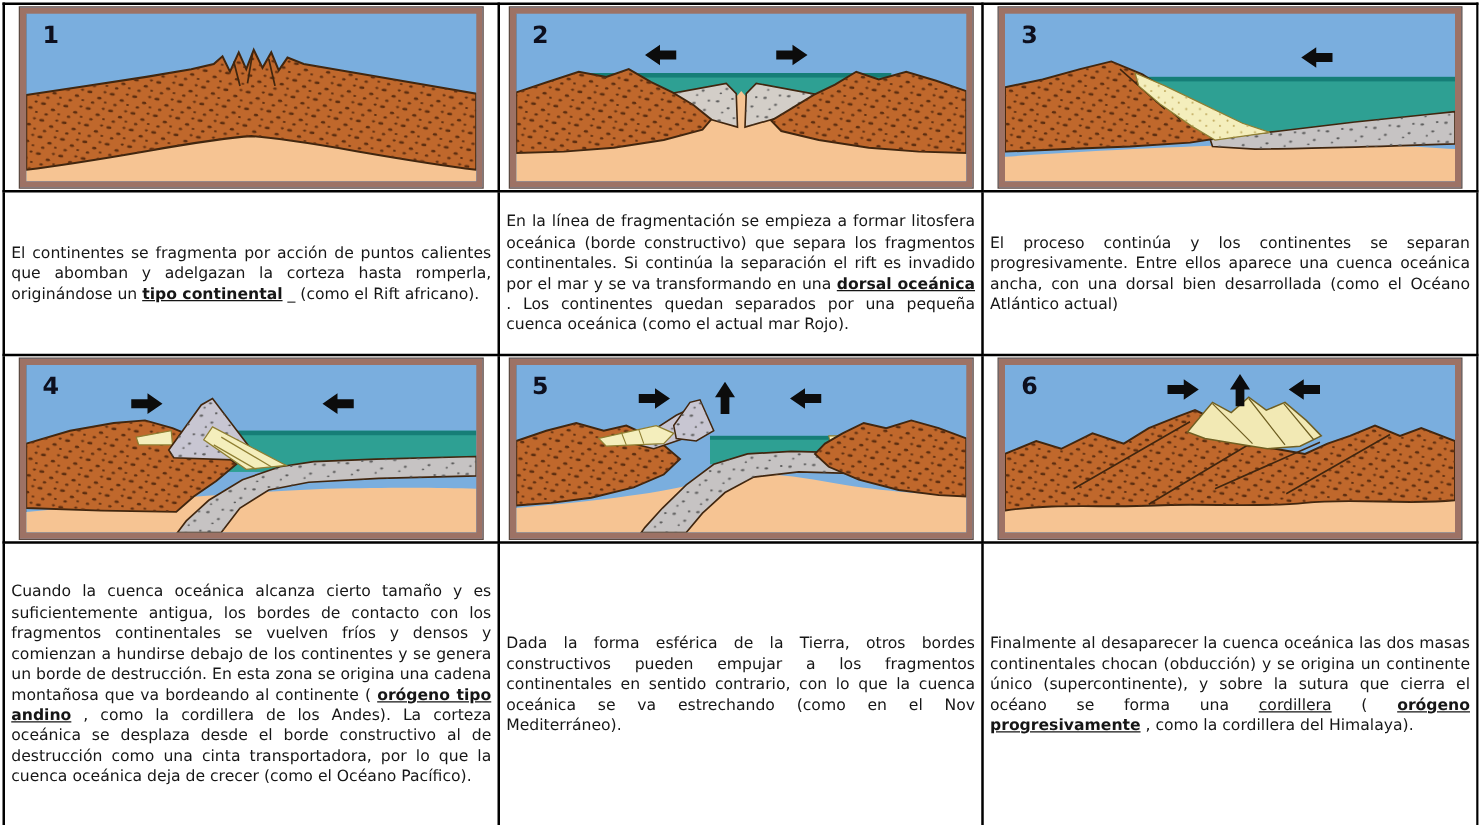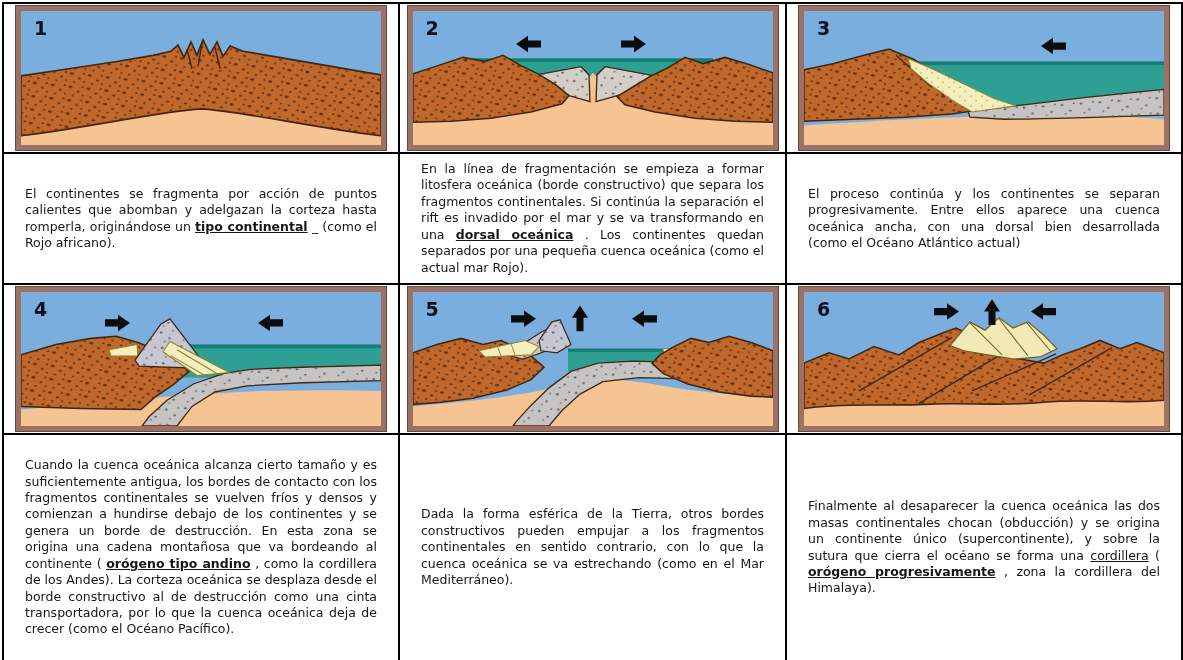--- a/index.html
+++ b/index.html
@@ -8,21 +8,21 @@
     font-family:"DejaVu Sans","Liberation Sans",sans-serif;
     position:relative;box-sizing:border-box;padding:2px;
   }
   table.cycle{border-collapse:collapse;table-layout:fixed;width:1179px;}
   td{border:2px solid #000;vertical-align:middle;overflow:hidden;box-sizing:border-box;}
   tr.r1 td{height:144px;}
   tr.r2 td{height:131px;}
   tr.r3 td{height:142px;}
   tr.r4 td{height:227px;}
   .fig-cell{padding:2px;text-align:center;}
-  .txt-cell{padding:2px 21px;}
+  .txt-cell{padding:2px 5px;}
   .panel{
     position:relative;width:360px;height:134px;margin:0 auto;
     border:5px solid #9d7265;box-sizing:content-box;background:#7aaede;
     box-shadow:0 0 0 1px #5d4a42, inset 0 0 0 1px #4a382f;
   }
   .panel svg{display:block;width:100%;height:100%;}
   .panel-num{
     position:absolute;left:13px;top:8px;z-index:2;
     font-size:19px;font-weight:bold;color:#0d0f1e;line-height:1;
   }
@@ -120,21 +120,21 @@
         <path d="M104,46 L128,56 L158,70 L190,85 L212,92 L168,98 L149,87 L124,70 L107,56 Z" fill="#f4eebc" stroke="#8f7f33" stroke-width="1"></path>
         <path d="M104,46 L128,56 L158,70 L190,85 L212,92 L168,98 L149,87 L124,70 L107,56 Z" fill="url(#pye)"></path>
         <path transform="translate(262,34) rotate(180)" d="M0,-3.5 L13,-3.5 L13,-8 L25,0 L13,8 L13,3.5 L0,3.5 Z" fill="#0c0c0c"></path>
       </svg>
     </div>
   </td>
 </tr>
 
 <tr class="r2">
   <td class="txt-cell">
-    <p class="desc"><span>El continentes se fragmenta por acción de puntos calientes que abomban y adelgazan la corteza hasta romperla, originándose un </span><span class="b u">tipo continental</span><span> _ (como el Rojo africano).</span></p>
+    <p class="desc"><span>El continentes se fragmenta por acción de puntos calientes que abomban y adelgazan la corteza hasta romperla, originándose un </span><span class="b u">tipo continental</span><span> _ (como el Rift africano).</span></p>
   </td>
   <td class="txt-cell">
     <p class="desc"><span>En la línea de fragmentación se empieza a formar litosfera oceánica (borde constructivo) que separa los fragmentos continentales. Si continúa la separación el rift es invadido por el mar y se va transformando en una </span><span class="b u">dorsal oceánica</span><span> . Los continentes quedan separados por una pequeña cuenca oceánica (como el actual mar Rojo).</span></p>
   </td>
   <td class="txt-cell">
     <p class="desc"><span>El proceso continúa y los continentes se separan progresivamente. Entre ellos aparece una cuenca oceánica ancha, con una dorsal bien desarrollada (como el Océano Atlántico actual)</span></p>
   </td>
 </tr>
 
 <tr class="r3">
@@ -206,22 +206,22 @@
       </svg>
     </div>
   </td>
 </tr>
 
 <tr class="r4">
   <td class="txt-cell">
     <p class="desc"><span>Cuando la cuenca oceánica alcanza cierto tamaño y es suficientemente antigua, los bordes de contacto con los fragmentos continentales se vuelven fríos y densos y comienzan a hundirse debajo de los continentes y se genera un borde de destrucción. En esta zona se origina una cadena montañosa que va bordeando al continente ( </span><span class="b u">orógeno tipo andino</span><span> , como la cordillera de los Andes). La corteza oceánica se desplaza desde el borde constructivo al de destrucción como una cinta transportadora, por lo que la cuenca oceánica deja de crecer (como el Océano Pacífico).</span></p>
   </td>
   <td class="txt-cell">
-    <p class="desc"><span>Dada la forma esférica de la Tierra, otros bordes constructivos pueden empujar a los fragmentos continentales en sentido contrario, con lo que la cuenca oceánica se va estrechando (como en el Mar Mediterráneo).</span></p>
-  </td>
-  <td class="txt-cell">
-    <p class="desc"><span>Finalmente al desaparecer la cuenca oceánica las dos masas continentales chocan (obducción) y se origina un continente único (supercontinente), y sobre la sutura que cierra el océano se forma una </span><span class="u">cordillera</span><span> ( </span><span class="b u">orógeno progresivamente</span><span> , zona la cordillera del Himalaya).</span></p>
+    <p class="desc"><span>Dada la forma esférica de la Tierra, otros bordes constructivos pueden empujar a los fragmentos continentales en sentido contrario, con lo que la cuenca oceánica se va estrechando (como en el Nov Mediterráneo).</span></p>
+  </td>
+  <td class="txt-cell">
+    <p class="desc"><span>Finalmente al desaparecer la cuenca oceánica las dos masas continentales chocan (obducción) y se origina un continente único (supercontinente), y sobre la sutura que cierra el océano se forma una </span><span class="u">cordillera</span><span> ( </span><span class="b u">orógeno progresivamente</span><span> , como la cordillera del Himalaya).</span></p>
   </td>
 </tr>
 
 </tbody>
     </table>
 </div>
 
 </body></html>

